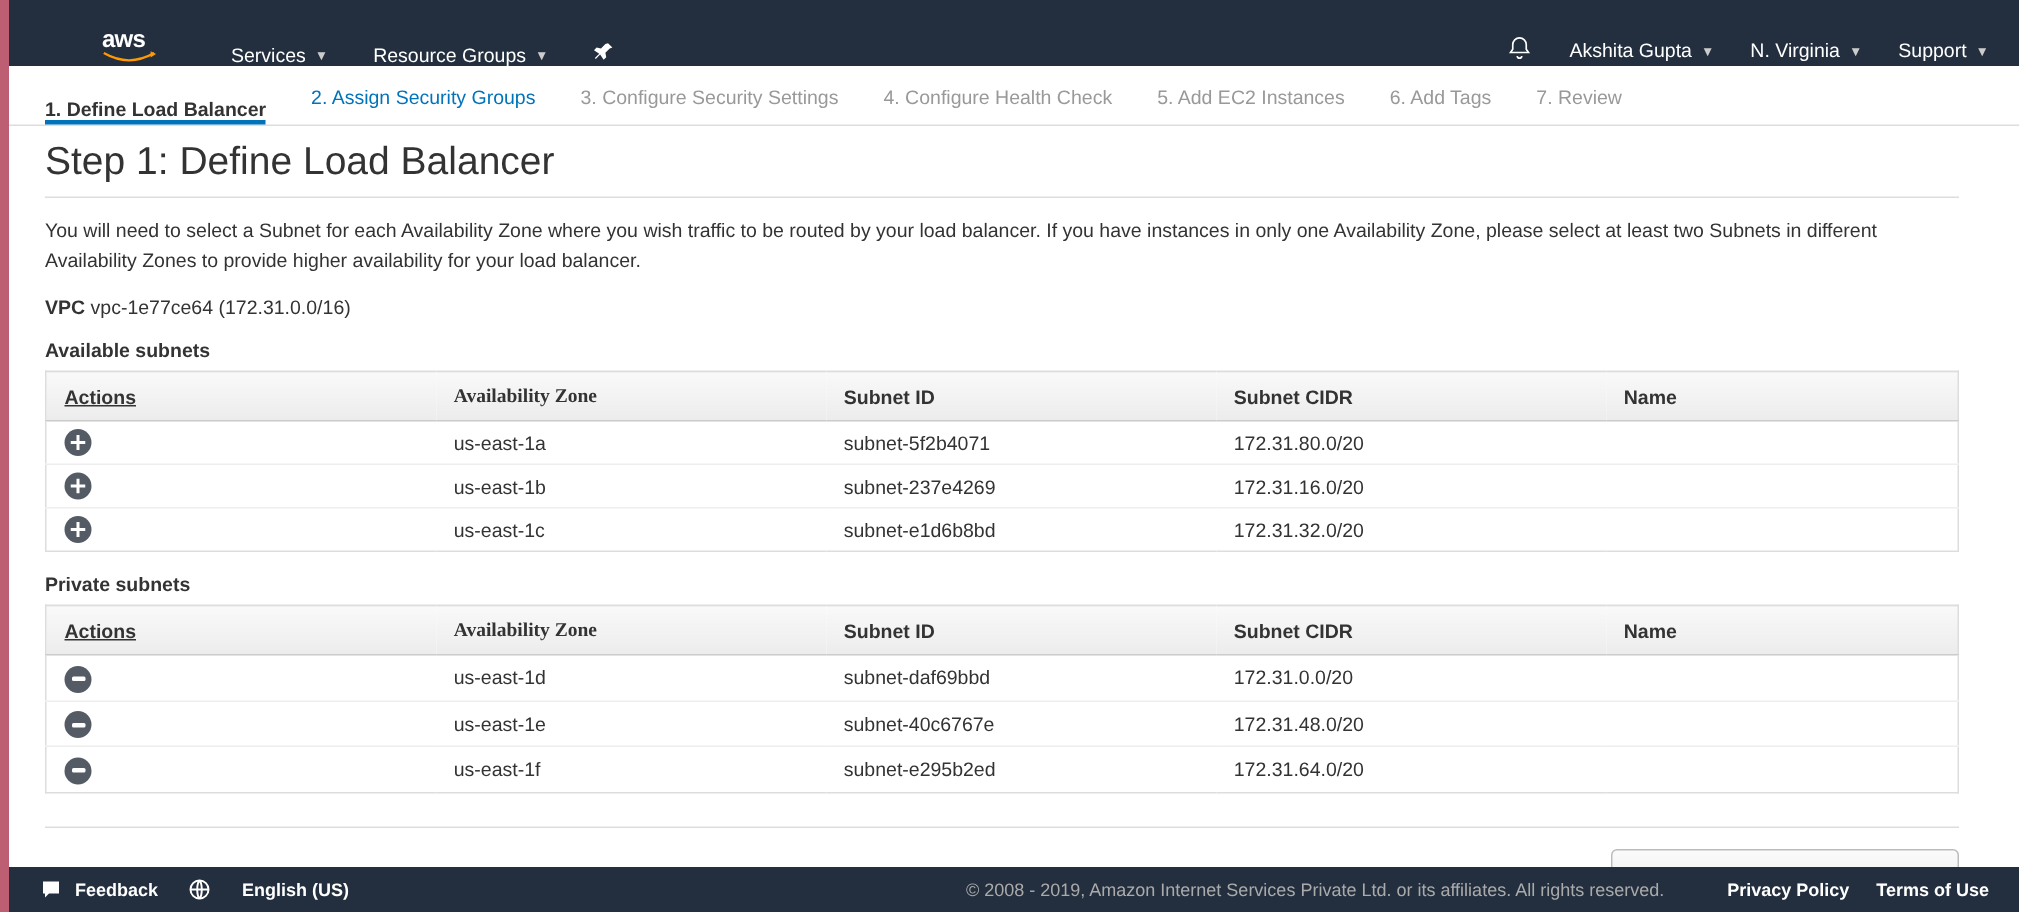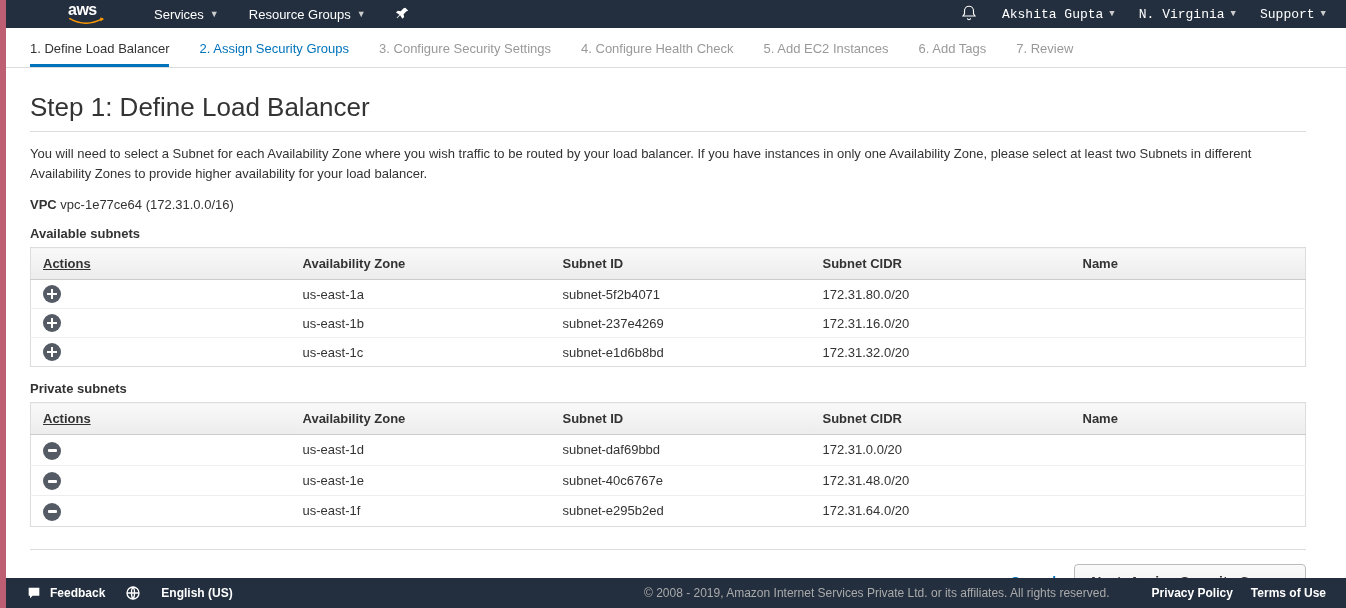--- a/index.html
+++ b/index.html
@@ -1,54 +1,54 @@
 <!DOCTYPE html>
 <html><head>
   <meta charset="utf-8">
   <style>
     * { box-sizing: border-box; margin: 0; padding: 0; }
     body { font-family: "Helvetica Neue", Arial, sans-serif; font-size: 13px; color: #333; background: #fff; width: 1346px; height: 608px; overflow: hidden; position: relative; }
     
     .left-bar { position: absolute; left: 0; top: 0; width: 6px; height: 100%; background: #bd5e72; z-index: 100; }
     
     
-    .top-nav { background: #232f3e; height: 28px; display: flex; align-items: center; padding: 0 20px 0 30px; }
+    .top-nav { background: #232f3e; height: 44px; display: flex; align-items: flex-end; padding: 0 20px 0 30px; }
     .aws-logo { margin-left: 38px; margin-right: 50px; }
     .aws-logo-text { color: #fff; font-weight: 600; font-size: 16px; letter-spacing: -0.5px; }
     .aws-smile { display: block; width: 36px; height: 10px; margin-top: -2px; }
     .nav-item { color: #fff; font-size: 13px; display: flex; align-items: center; cursor: pointer; margin-right: 30px; }
     .nav-item .caret, .nav-right .caret { margin-left: 6px; font-size: 9px; color: #ccc; }
     .pin-icon { color: #fff; font-size: 14px; cursor: pointer; }
     .nav-spacer { flex: 1; }
     .nav-right { display: flex; align-items: center; gap: 24px; }
     .bell-icon svg { fill: none; stroke: #fff; stroke-width: 1.5; }
-    .nav-user { color: #fff; font-size: 13px; display: flex; align-items: center; cursor: pointer; font-family: Liberation Mono, monospace; }
+    .nav-user { color: #fff; font-size: 13px; display: flex; align-items: center; cursor: pointer; }
     
     
     .wizard-tabs { display: flex; border-bottom: 1px solid #ddd; padding: 0 30px; margin-top: 4px; height: 36px; align-items: center; gap: 30px; }
     .wizard-tab { font-size: 13px; color: #999; cursor: pointer; height: 100%; display: flex; align-items: center; border-bottom: 3px solid transparent; }
-    .wizard-tab.active { color: #333; font-weight: 400; border-bottom-color: #0073bb; }
+    .wizard-tab.active { color: #333; font-weight: 700; border-bottom-color: #0073bb; align-items: flex-end; }
     .wizard-tab.link { color: #0073bb; }
     
     
     .content-wrapper { position: absolute; top: 80px; bottom: 30px; left: 6px; right: 0; overflow-y: scroll; padding: 0 40px 20px 24px; }
     .page-title { font-size: 26px; font-weight: 400; color: #333; margin: 12px 0 8px; }
     .hr { border: 0; border-top: 1px solid #ddd; margin: 6px 0 12px; }
     .intro-text { font-size: 13px; color: #333; line-height: 1.5; margin-bottom: 14px; }
     .vpc-line { font-size: 13px; margin-bottom: 14px; }
     .vpc-line strong { font-weight: 700; }
     
     .section-title { font-size: 13px; font-weight: 700; margin: 14px 0 6px; }
     
     table.subnet-table { width: 100%; border-collapse: collapse; border: 1px solid #ddd; font-size: 13px; }
     table.subnet-table thead th { background: linear-gradient(#f9f9f9, #ececec); border-bottom: 1px solid #ccc; text-align: left; padding: 8px 12px; font-weight: 700; color: #333; }
     table.subnet-table tbody td { padding: 5px 12px; border-bottom: 1px solid #eee; color: #333; }
     table.subnet-table tbody tr:last-child td { border-bottom: none; }
     .col-actions { width: 260px; text-decoration: underline; }
-    .col-az { width: 260px; }
+    .col-az { width: 260px; font-family: Liberation Serif, serif; }
     .col-id { width: 260px; }
     .col-cidr { width: 260px; }
     
     .circle-btn { width: 18px; height: 18px; border-radius: 50%; background: #545b64; color: #fff; display: inline-flex; align-items: center; justify-content: center; cursor: pointer; font-weight: 700; font-size: 14px; line-height: 1; }
     .circle-btn.minus::before { content: ""; width: 9px; height: 3px; background: #fff; display: block; border-radius: 1px; }
     
     
     .button-row { display: flex; justify-content: flex-end; align-items: center; gap: 18px; margin-top: 22px; padding-top: 14px; border-top: 1px solid #ddd; }
     .btn-cancel { color: #0073bb; font-size: 14px; cursor: pointer; font-weight: 700; }
     .btn-next { background: linear-gradient(#fafafa,#eee); border: 1px solid #bbb; border-radius: 4px; padding: 9px 16px; font-size: 14px; font-weight: 700; color: #333; cursor: pointer; }

